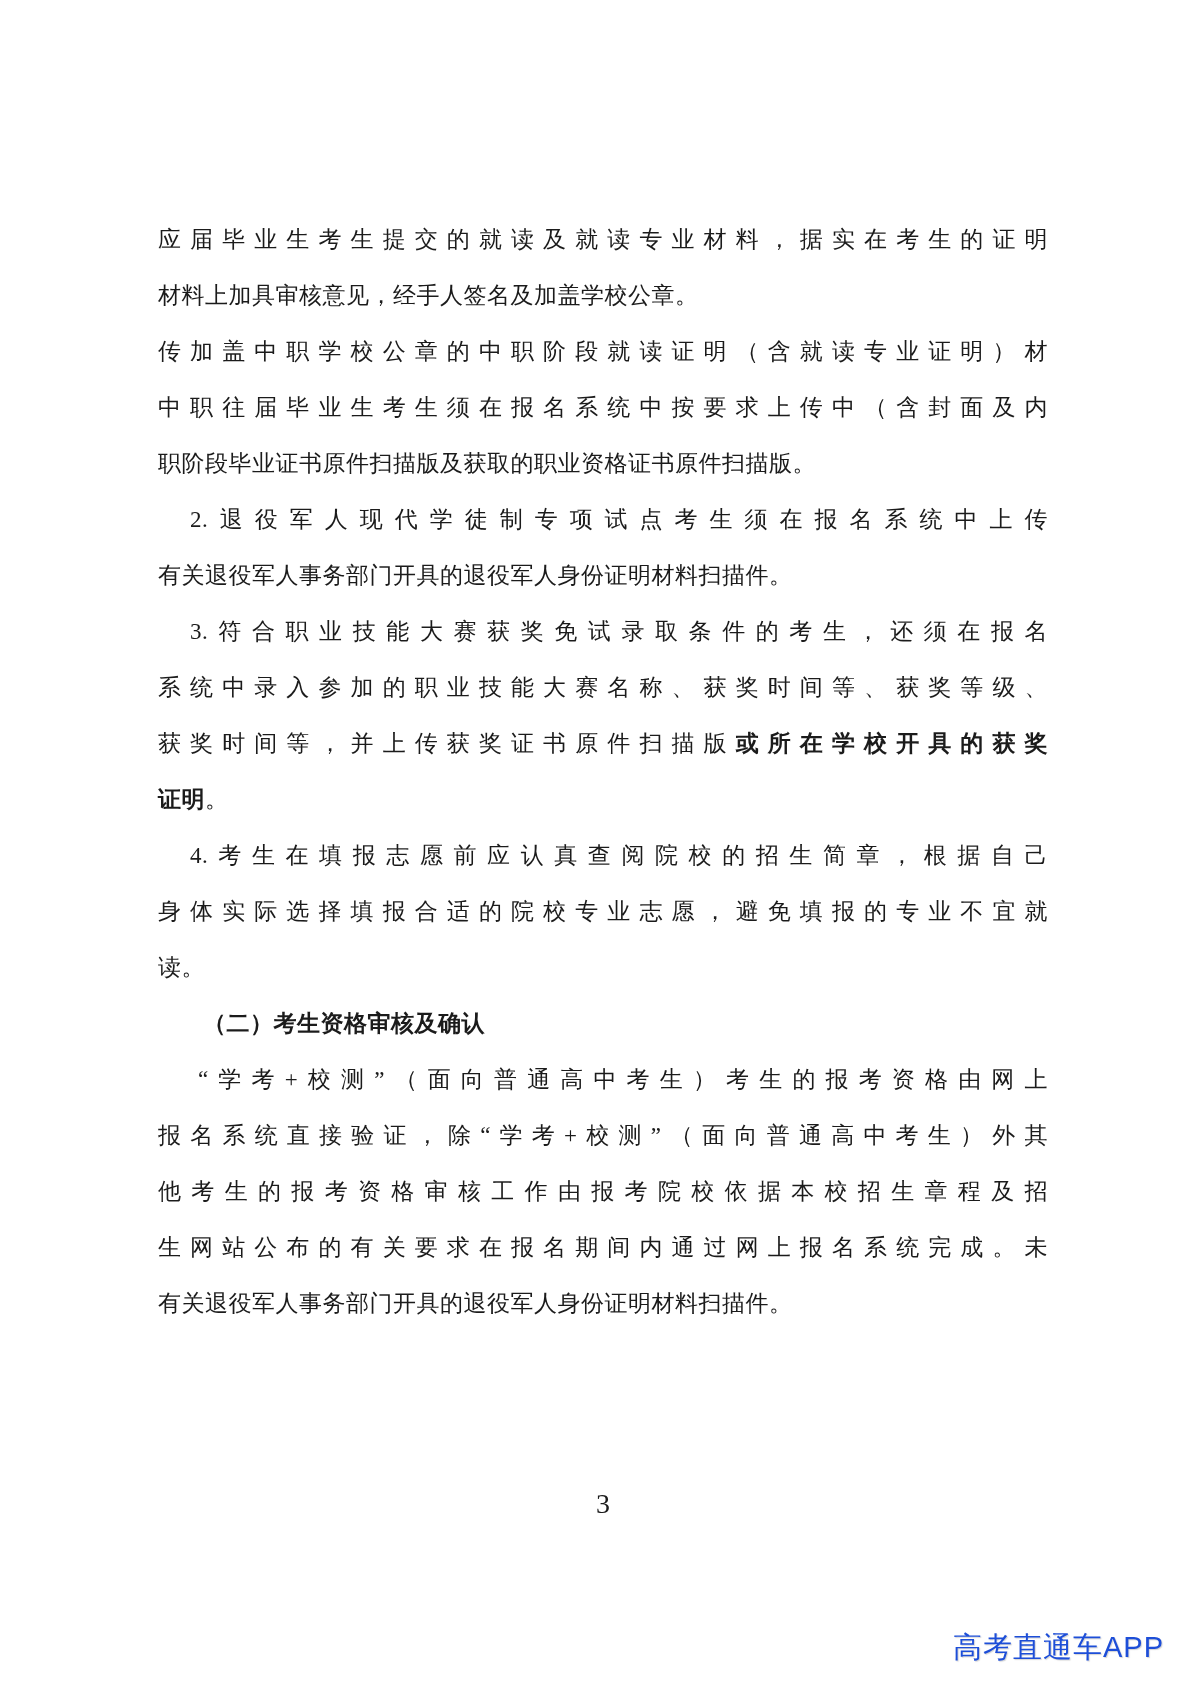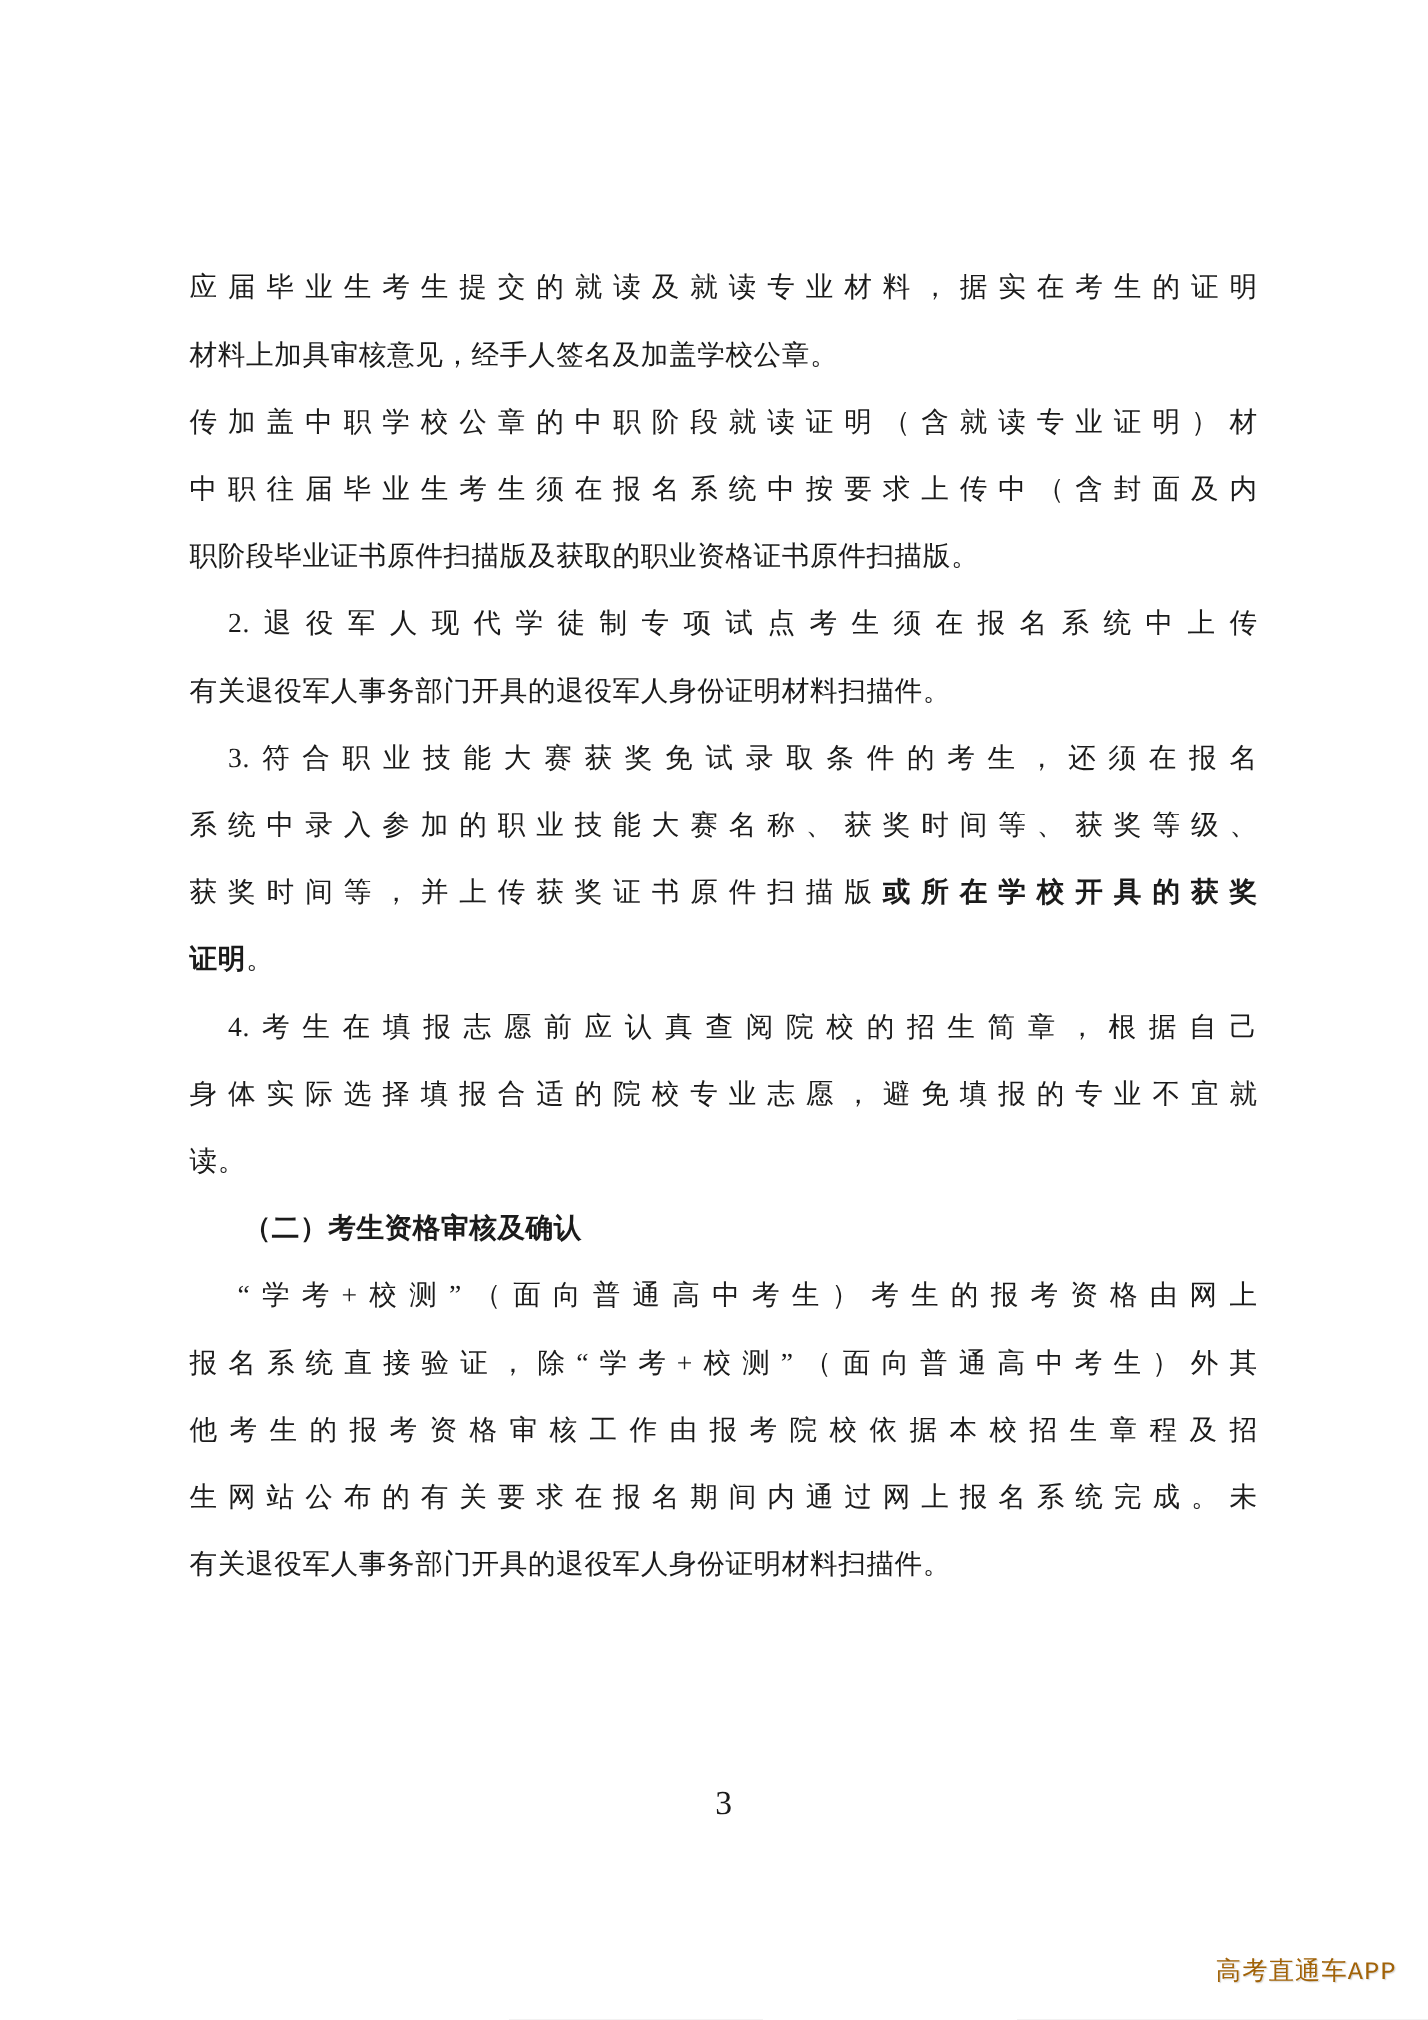--- a/index.html
+++ b/index.html
@@ -34,24 +34,24 @@
   .page-number{
     position:absolute;
     top:1488px;left:158px;width:890px;
     text-align:center;
     font-size:28px;
     color:#1b1b1b;
   }
   .watermark{
     position:absolute;
     top:1628px;right:26px;
-    font-family:Liberation Mono, monospace;
-    font-size:21px;
+    font-family:Liberation Sans, sans-serif;
+    font-size:29px;
     letter-spacing:1px;
-    color:#a16207;
+    color:#1d4ed8;
     text-shadow:-1px -1px 0 rgba(255,255,255,0.95), 1px 1px 1px rgba(130,130,130,0.35);
   }
 </style>
 </head>
 <body>
 
 <div class="page">
   <div class="textblock" id="textblock">
       <div class="line justify"><span class="">应届毕业生考生提交的就读及就读专业材料，据实在考生的证明</span></div>
       <div class="line"><span class="">材料上加具审核意见，经手人签名及加盖学校公章。</span></div>

